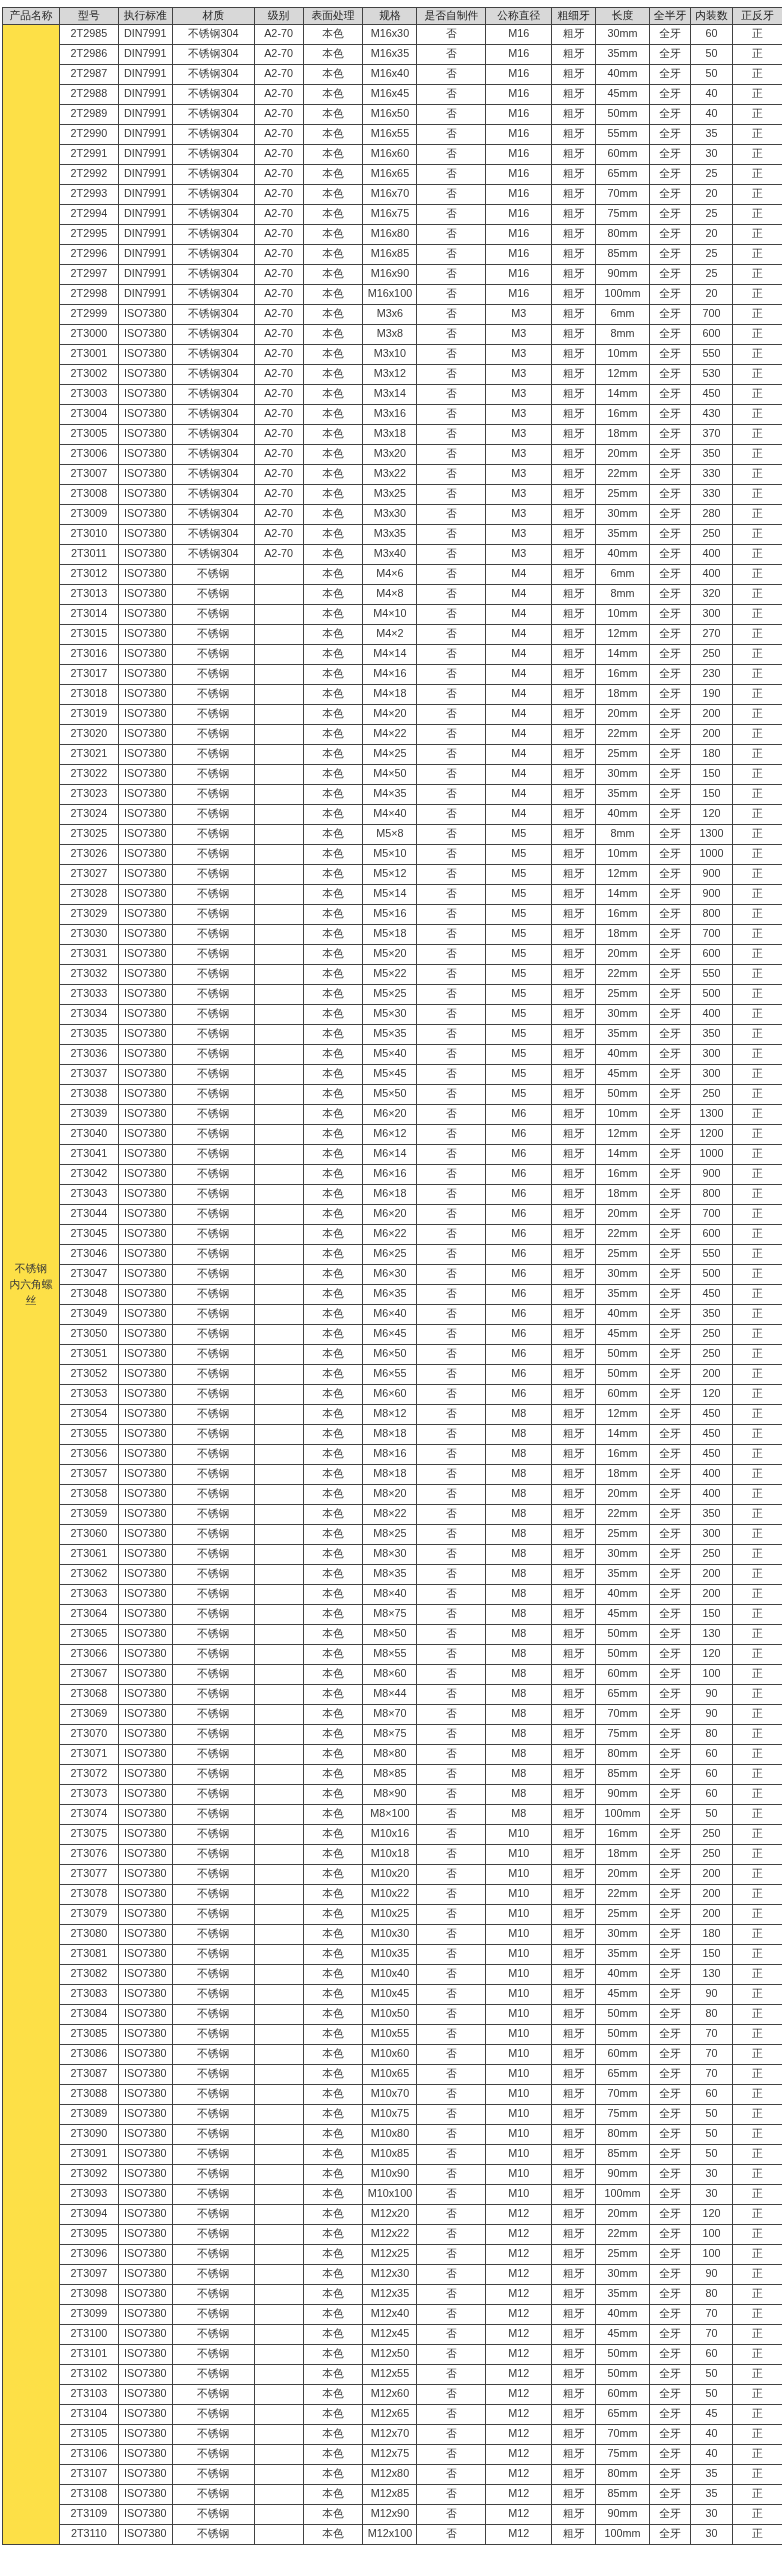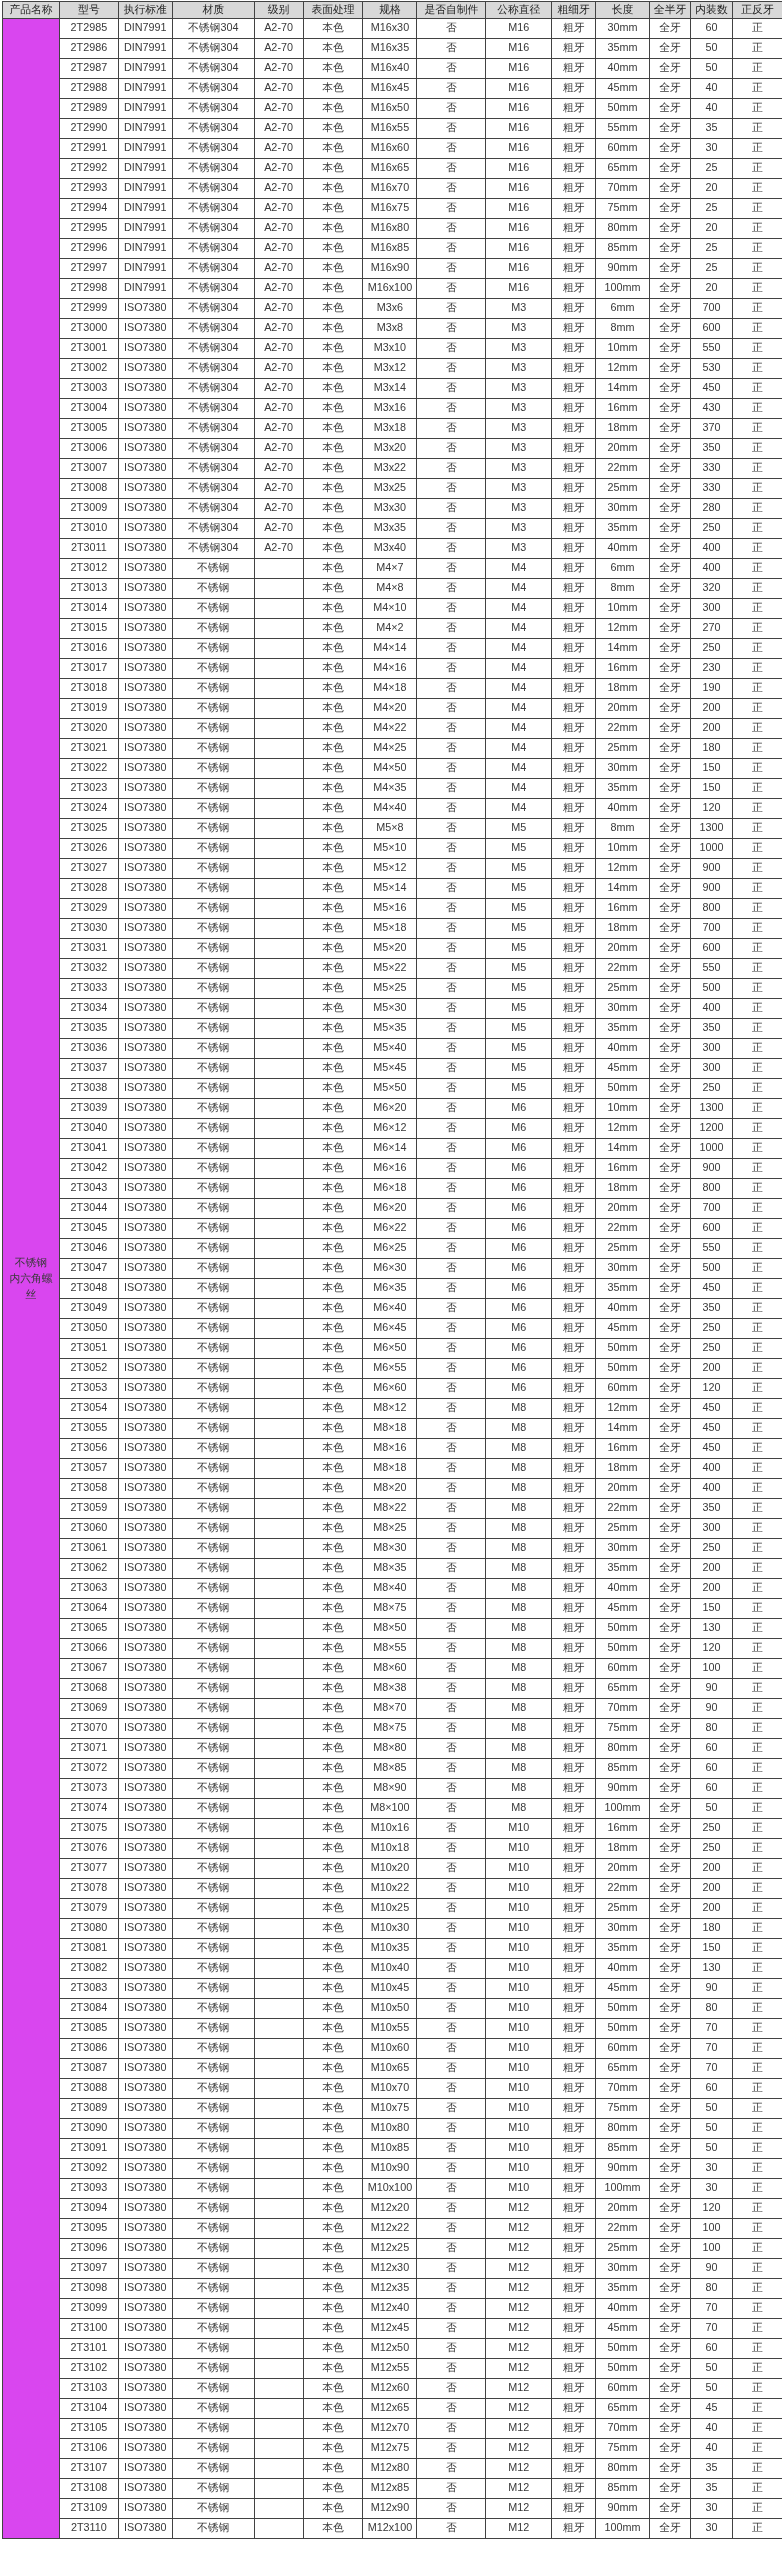--- a/index.html
+++ b/index.html
@@ -1,17 +1,17 @@
 <!DOCTYPE html>
 <html><head>
 <meta charset="utf-8">
 <style>
   html,body { margin:0; padding:0; background:#ffffff; }
   body { width:783px; height:2576px; font-family:"Liberation Sans","DejaVu Sans",sans-serif; }
-  table { border-collapse:collapse; table-layout:fixed; margin:1px 0 0 2px; }
+  table { border-collapse:collapse; table-layout:fixed; margin:7px 0 0 2px; }
   th, td {
     border:1px solid #424242;
     padding:0;
     font-size:10.8px;
     line-height:1.1;
     text-align:center;
     vertical-align:middle;
     color:#383838;
     overflow:hidden;
     white-space:nowrap;
@@ -20,21 +20,21 @@
     background:#d8d8d8;
     height:15.7px;
     font-weight:normal;
     color:#1f1f1f;
   }
   tbody tr { height:20px; }
   td.product-cell {
     white-space:normal;
     line-height:1.5;
     padding:0 4.9px;
-    background:#d946ef;
+    background:#fde047;
   }
 </style>
 </head>
 <body>
 
 <table>
   <colgroup>
     <col style="width:57px">
       <col style="width:59px">
       <col style="width:54px">
@@ -474,21 +474,21 @@
         <td>全牙</td>
         <td>400</td>
         <td>正</td>
       </tr>
       <tr>
         <td>2T3012</td>
         <td>ISO7380</td>
         <td>不锈钢</td>
         <td></td>
         <td>本色</td>
-        <td>M4×7</td>
+        <td>M4×6</td>
         <td>否</td>
         <td>M4</td>
         <td>粗牙</td>
         <td>6mm</td>
         <td>全牙</td>
         <td>400</td>
         <td>正</td>
       </tr>
       <tr>
         <td>2T3013</td>
@@ -1314,21 +1314,21 @@
         <td>全牙</td>
         <td>100</td>
         <td>正</td>
       </tr>
       <tr>
         <td>2T3068</td>
         <td>ISO7380</td>
         <td>不锈钢</td>
         <td></td>
         <td>本色</td>
-        <td>M8×38</td>
+        <td>M8×44</td>
         <td>否</td>
         <td>M8</td>
         <td>粗牙</td>
         <td>65mm</td>
         <td>全牙</td>
         <td>90</td>
         <td>正</td>
       </tr>
       <tr>
         <td>2T3069</td>

